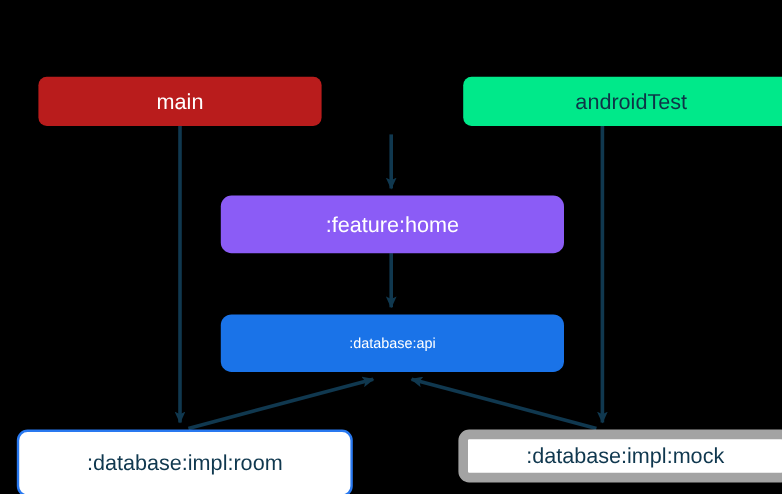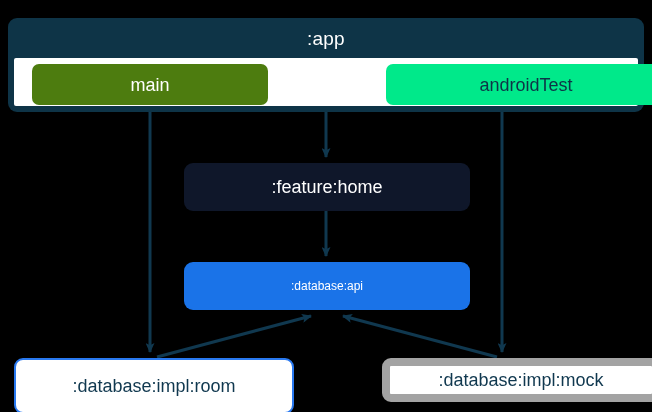--- a/index.html
+++ b/index.html
@@ -73,42 +73,42 @@
     height: 48px;
     background: #ffffff;
     border-radius: 2px;
   }
 
   #node-main {
     left: 32px;
     top: 64px;
     width: 236px;
     height: 41px;
-    background: #4d7c0f;
+    background: #b91c1c;
     border-radius: 7px;
     color: #ffffff;
     font-size: 18px;
   }
   #node-androidtest {
     left: 386px;
     top: 64px;
     width: 280px;
     height: 41px;
     background: #00e98a;
     border-radius: 7px;
     color: #0e3447;
     font-size: 18px;
   }
 
   #node-feature-home {
     left: 184px;
     top: 163px;
     width: 286px;
     height: 48px;
-    background: #0f172a;
+    background: #8b5cf6;
     border-radius: 9px;
     color: #ffffff;
     font-size: 18px;
   }
   #node-database-api {
     left: 184px;
     top: 262px;
     width: 286px;
     height: 48px;
     background: #1a73e8;
@@ -158,26 +158,20 @@
 
     <line x1="326" y1="211" x2="326" y2="256" stroke="#10384f" stroke-width="3" marker-end="url(#arrowhead)"></line>
 
     <line x1="502" y1="105" x2="502" y2="352" stroke="#10384f" stroke-width="3" marker-end="url(#arrowhead)"></line>
 
     <line x1="157" y1="357" x2="311" y2="316" stroke="#10384f" stroke-width="3" marker-end="url(#arrowhead)"></line>
 
     <line x1="497" y1="357" x2="343" y2="316" stroke="#10384f" stroke-width="3" marker-end="url(#arrowhead)"></line>
   </svg>
 
-  <div class="node" id="cluster-app">
-    <div id="cluster-app-title">
-      <span class="node-label">:app</span>
-    </div>
-    <div id="cluster-app-body"></div>
-  </div>
 
   <div class="node" id="node-main">
     <span class="node-label">main</span>
   </div>
 
   <div class="node" id="node-androidtest">
     <span class="node-label">androidTest</span>
   </div>
 
   <div class="node" id="node-feature-home">

